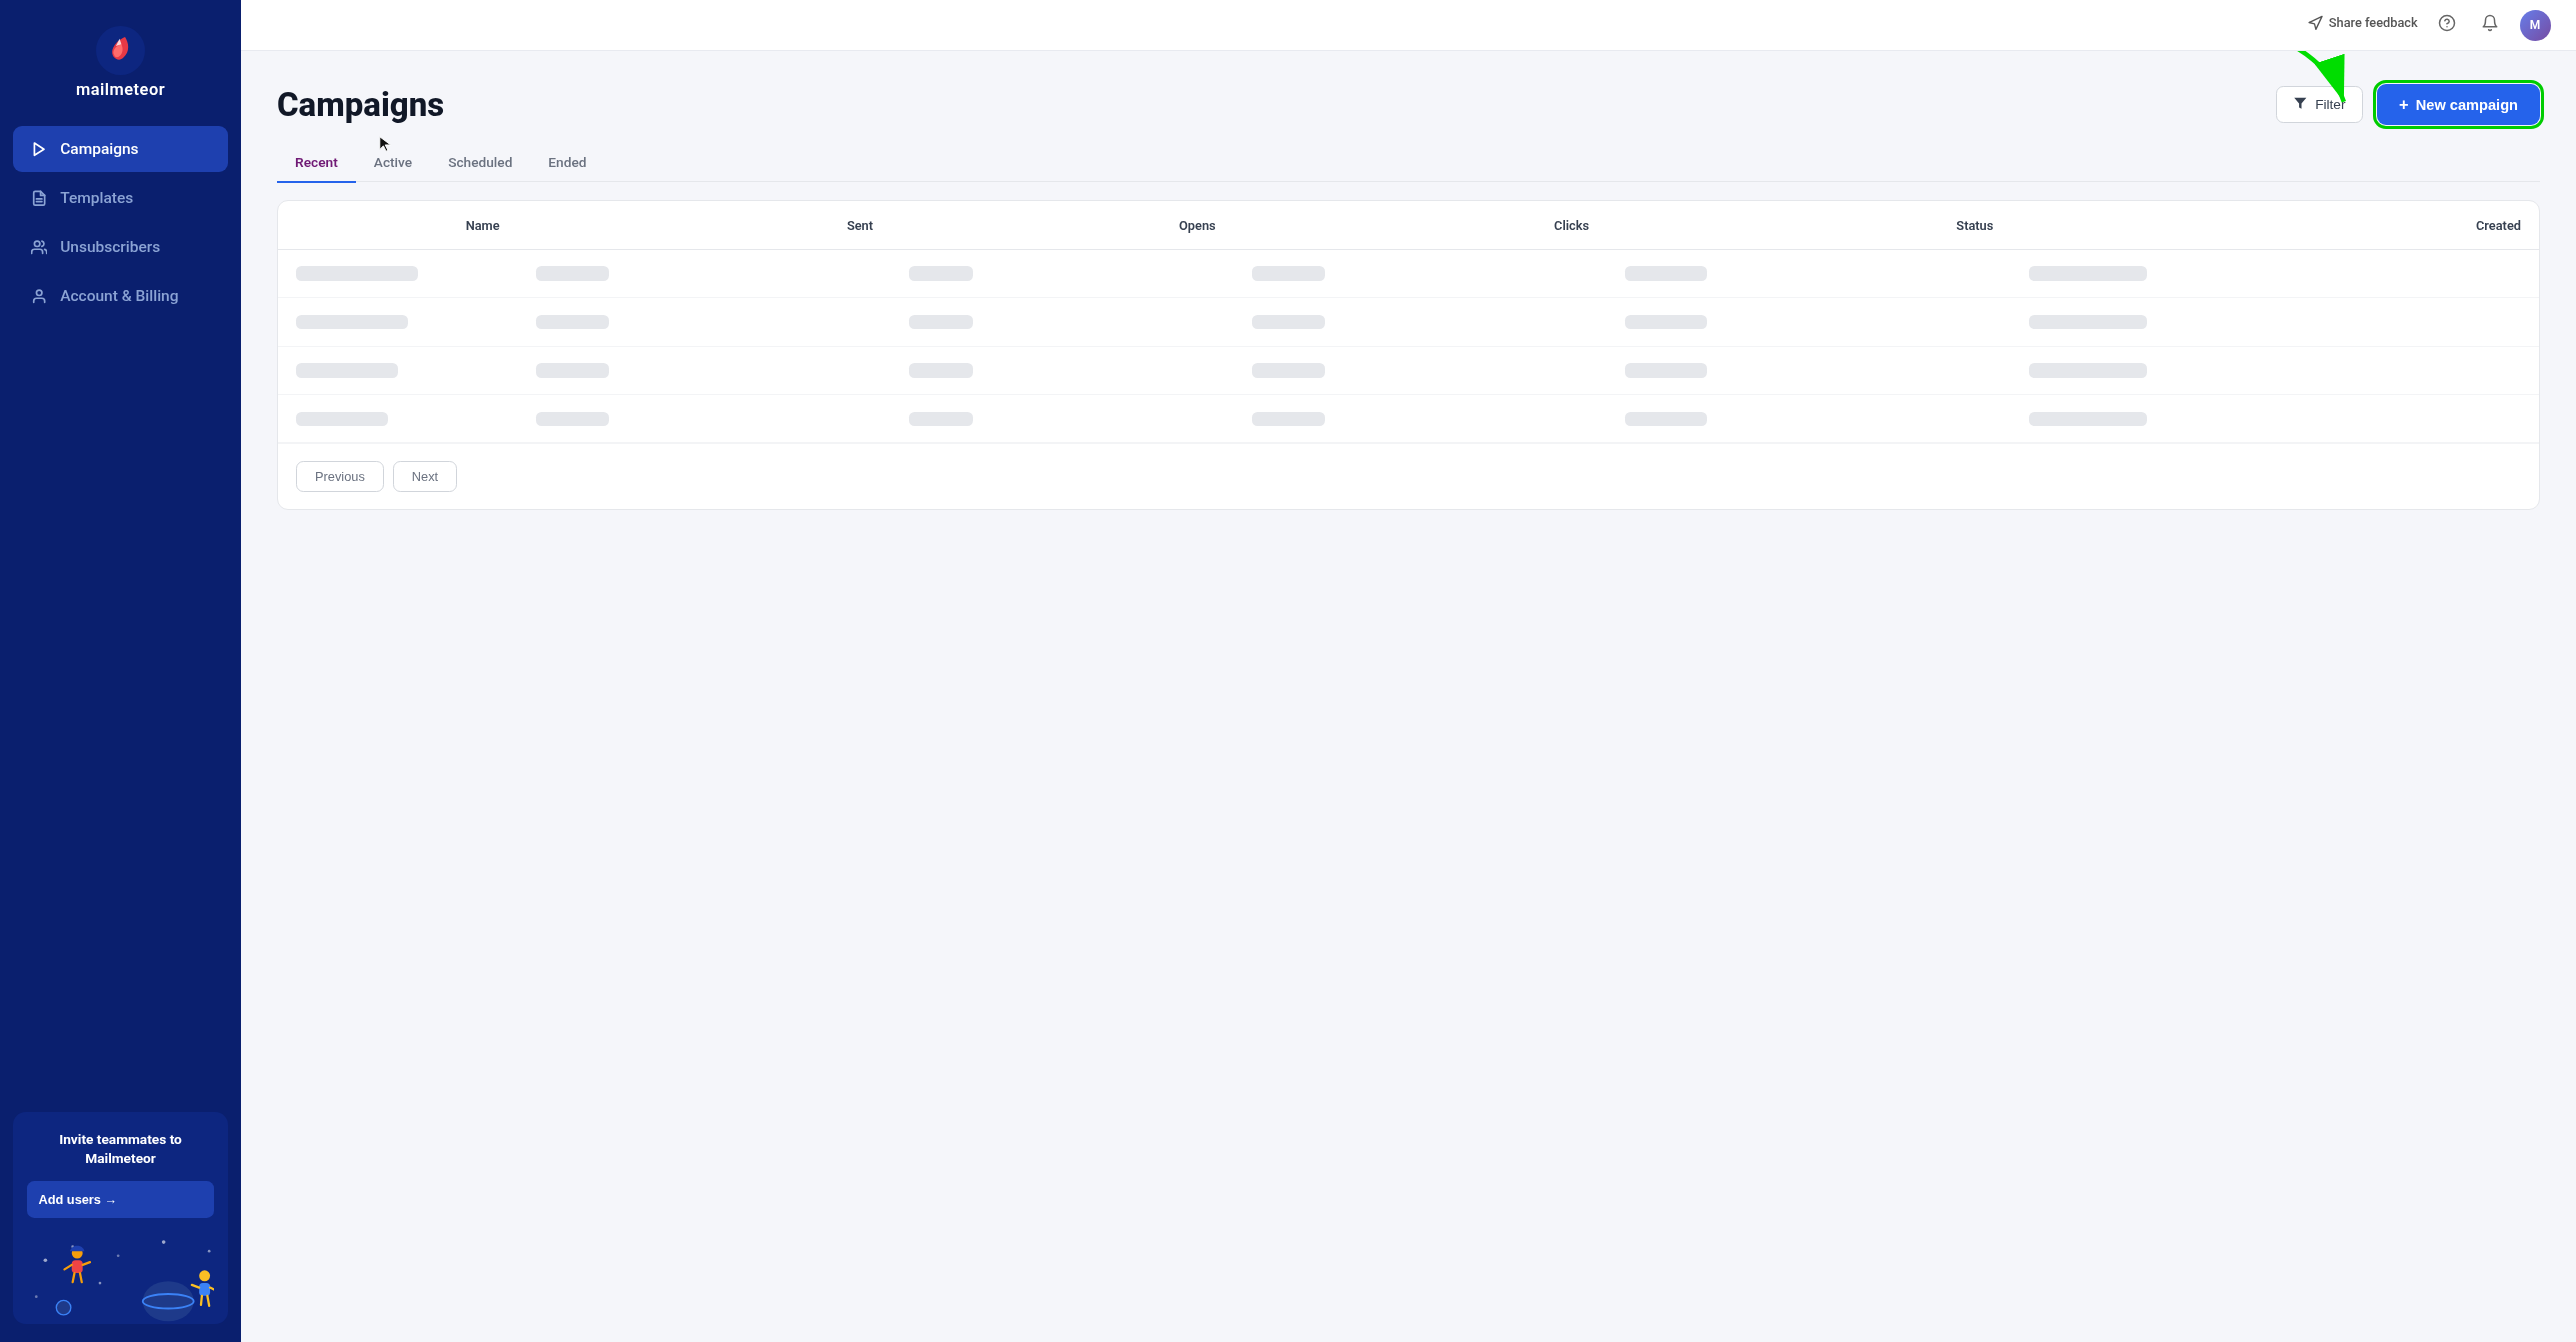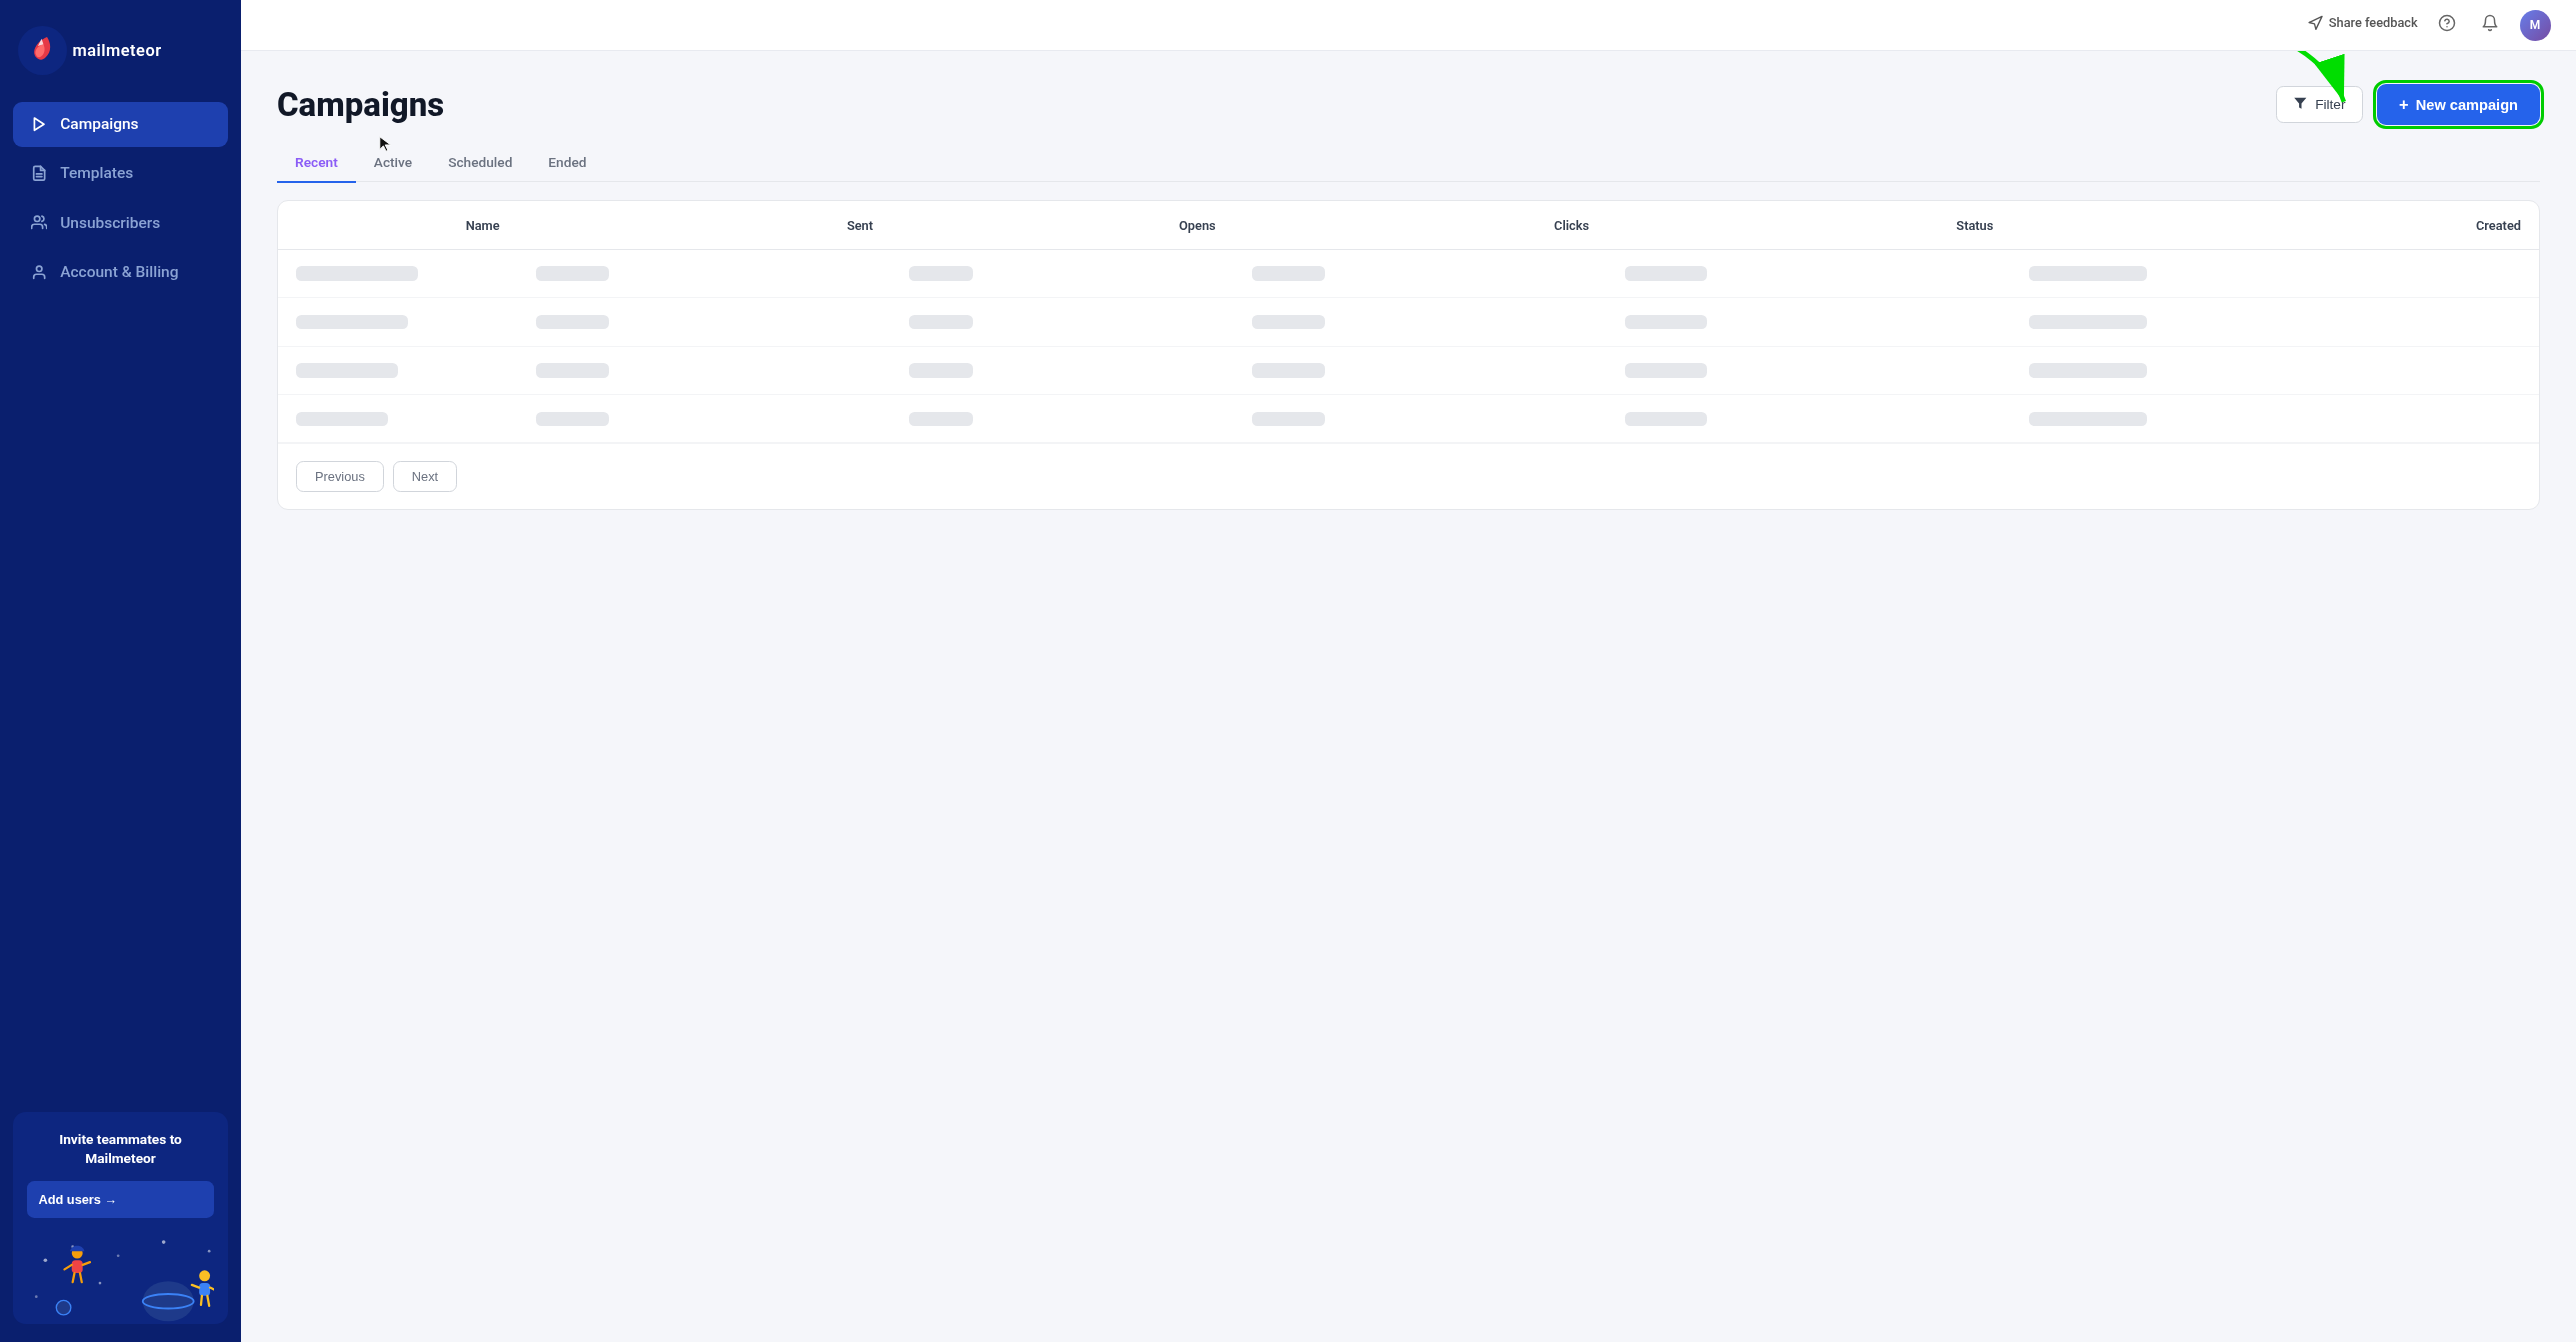--- a/index.html
+++ b/index.html
@@ -11,20 +11,21 @@
       min-width: 241px;
       background: #0a1f6e;
       display: flex;
       flex-direction: column;
       padding: 0;
       color: white;
       position: relative;
     }
     .sidebar-logo {
       display: flex;
+      flex-direction: column;
       align-items: center;
       padding: 25.5px 18px 18px;
       gap: 5.5px;
     }
     .logo-icon {
       width: 49px;
       height: 49px;
     }
     .logo-text {
       font-size: 16.4px;
@@ -214,21 +215,21 @@
     .tab {
       padding: 11px 18px;
       font-size: 13.7px;
       font-weight: 500;
       color: #6b7280;
       cursor: pointer;
       border-bottom: 2.7px solid transparent;
       margin-bottom: -1.8px;
     }
     .tab.active {
-      color: #8b5cf6;
+      color: #701a75;
       border-bottom-color: #2563eb;
       font-weight: 600;
     }
 
     
     .table-container {
       background: white;
       border-radius: 11px;
       border: 0.9px solid #e5e7eb;
       overflow: hidden;

